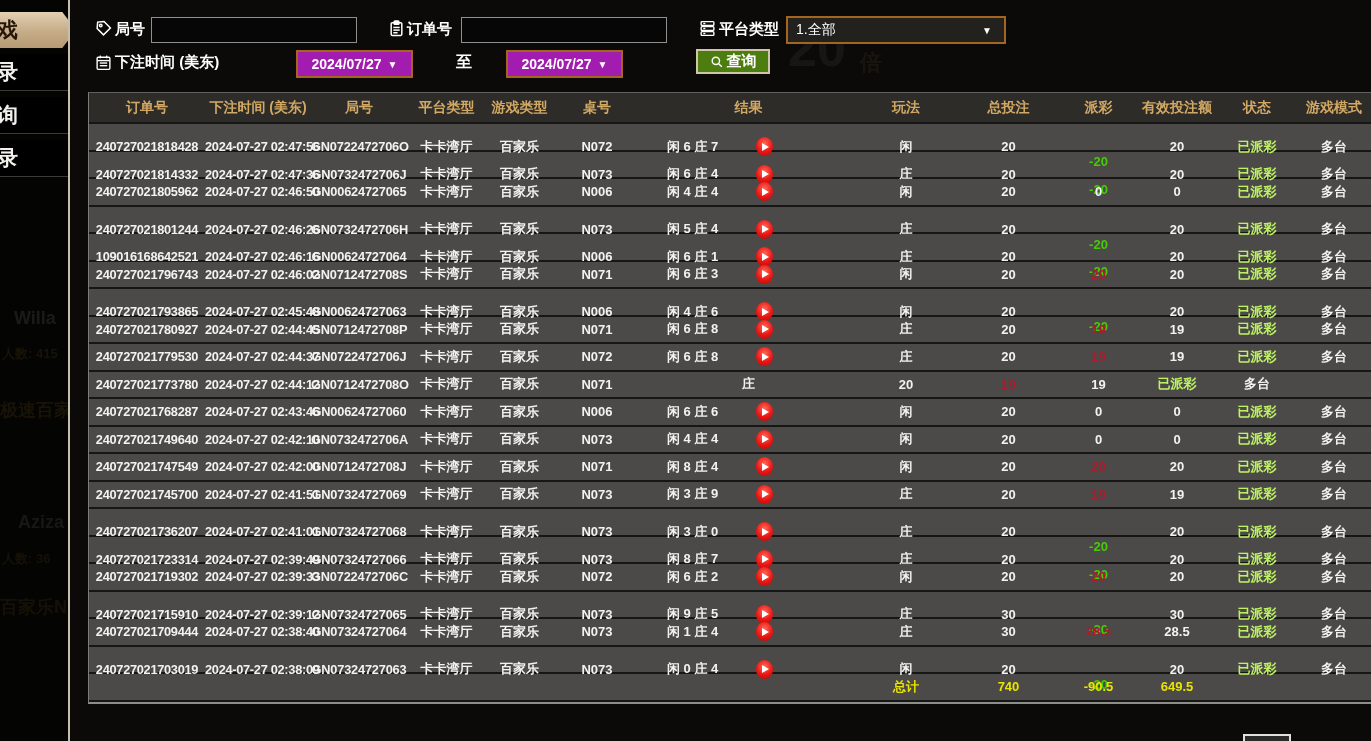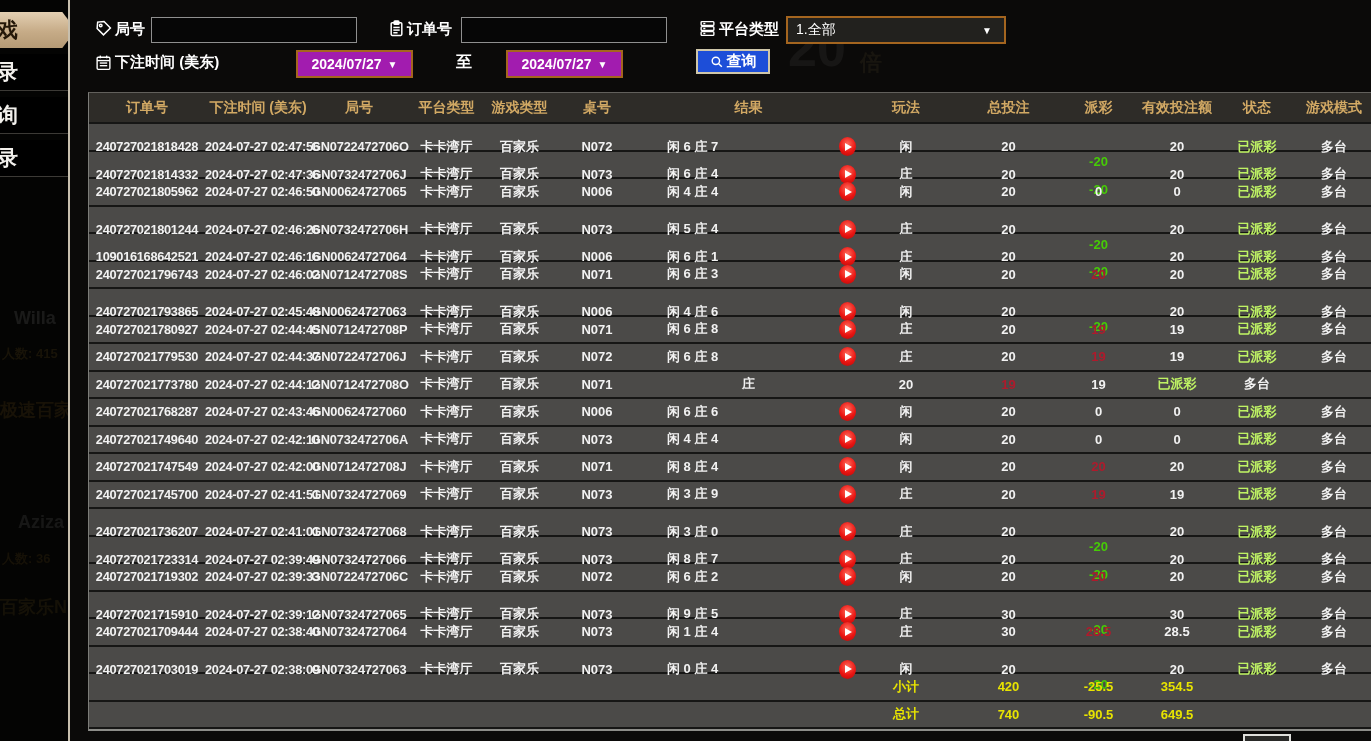--- a/index.html
+++ b/index.html
@@ -36,38 +36,38 @@
   .ficon svg{width:100%;height:100%;display:block;}
   .txt-input{position:absolute;height:24px;background:#060606;border:1px solid #8f8f8f;
              color:#eee;font-size:13px;padding:0 6px;outline:none;}
   .drop{position:absolute;height:24px;border:2px solid #a4651f;background:#a21caf;color:#fff;
         display:flex;align-items:center;font-size:14px;font-weight:bold;cursor:pointer;}
   .drop .arr{font-size:10px;margin-left:6px;color:#fff;}
   .platform-drop{background:#22211e;font-weight:normal;}
   .platform-drop .val{margin-left:8px;font-size:14px;}
   .platform-drop .arr{position:absolute;right:12px;}
   .datebox{justify-content:center;}
-  .search-btn{position:absolute;left:696px;top:49px;width:74px;height:25px;background:#1d4ed8;
+  .search-btn{position:absolute;left:696px;top:49px;width:74px;height:25px;background:#4d7c0f;
       border:2px solid #cfc6a9;color:#fff;font-size:15px;font-weight:bold;display:flex;
       align-items:center;justify-content:center;gap:3px;cursor:pointer;}
   .search-btn svg{width:14px;height:14px;}
 
   
   .table{position:absolute;left:88px;top:92px;width:1283px;border-left:1px solid #7c7c78;
          border-top:1px solid #62605c;border-bottom:2px solid #8d8d89;}
   .grid{display:grid;grid-template-columns:116px 106px 96px 79px 67px 88px 215px 100px 105px 75px 82px 78px 76px;
         align-items:center;background:#4b4a48;}
   .thead{height:29px;border-bottom:2px solid #161615;background:#2e2c28;}
   .th{text-align:center;color:#d2a964;font-weight:bold;font-size:14px;white-space:nowrap;}
   .trow{height:25.5px;border-bottom:2px solid #161615;}
   .td{text-align:center;color:#f2f2f2;font-size:13px;font-weight:bold;white-space:nowrap;overflow:visible;}
   .c-order{font-size:12.8px;letter-spacing:-.3px;}
   .c-time{font-size:12.8px;letter-spacing:-.3px;}
   .c-round{font-size:12.8px;letter-spacing:-.2px;}
-  .c-result{display:flex;align-items:center;justify-content:space-between;gap:38px;padding-left:26px;box-sizing:border-box;}
+  .c-result{display:flex;align-items:center;justify-content:flex-start;gap:38px;padding-left:26px;box-sizing:border-box;}
   .play-icon{width:17px;height:19px;border-radius:50%;position:relative;flex:0 0 auto;cursor:pointer;
       background:radial-gradient(circle at 50% 35%,#ff6a5a 0%,#ea1512 55%,#b40909 100%);}
   .play-icon::before{content:"";position:absolute;left:6px;top:5.5px;border-left:7px solid #fff;
       border-top:4px solid transparent;border-bottom:4px solid transparent;}
   .pay-neg{color:#46cb06;margin-top:30px;}
   .pay-pos{color:#ae1b2c;}
   .pay-zero{color:#f2f2f2;}
   .st-paid{color:#bef264;}
   .total-row{height:25.5px;border-bottom:2px solid #161615;}
   .total-row .td{color:#e8e400;}
@@ -546,35 +546,20 @@
             <div class="td">多台</div>
           </div>
           <div class="grid total-row">
             <div class="td"></div>
             <div class="td"></div>
             <div class="td"></div>
             <div class="td"></div>
             <div class="td"></div>
             <div class="td"></div>
             <div class="td"></div>
-            <div class="td">小计</div>
-            <div class="td">420</div>
-            <div class="td">-25.5</div>
-            <div class="td">354.5</div>
-            <div class="td"></div>
-            <div class="td"></div>
-          </div>
-          <div class="grid total-row">
-            <div class="td"></div>
-            <div class="td"></div>
-            <div class="td"></div>
-            <div class="td"></div>
-            <div class="td"></div>
-            <div class="td"></div>
-            <div class="td"></div>
             <div class="td">总计</div>
             <div class="td">740</div>
             <div class="td">-90.5</div>
             <div class="td">649.5</div>
             <div class="td"></div>
             <div class="td"></div>
           </div>
         </div>
     </div>
 

